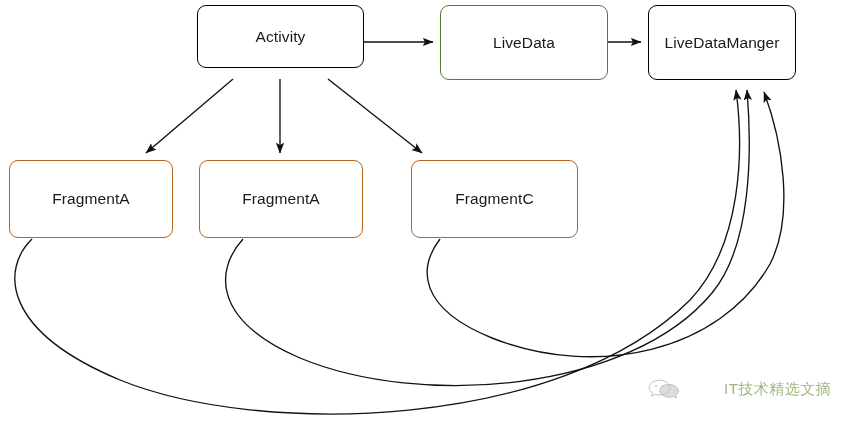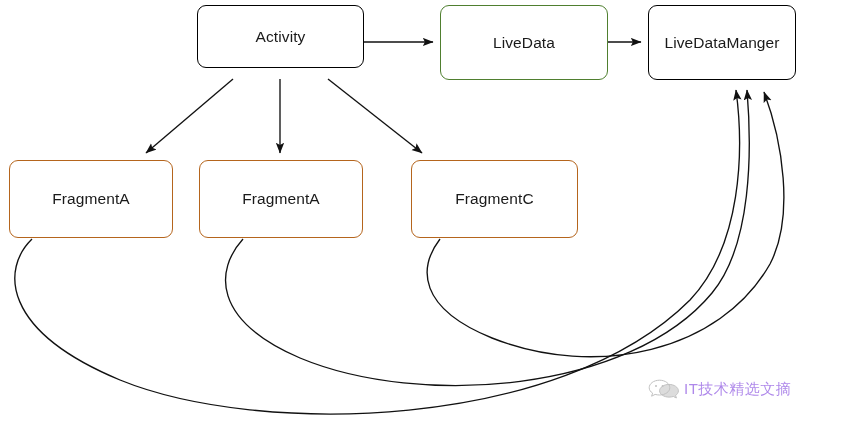--- a/index.html
+++ b/index.html
@@ -47,23 +47,24 @@
   #watermark {
     position: absolute;
     display: flex;
     align-items: center;
     gap: 4px;
     z-index: 4;
     opacity: 0.55;
   }
   #watermark .wm-text {
     font-size: 15px;
-    color: #6d28d9;
+    color: #4d7c0f;
     white-space: nowrap;
     letter-spacing: 0.5px;
+    margin-left: 40px;
   }
   #watermark .wm-logo {
     display: block;
   }
 </style>
 </head>
 <body>
 
 <div id="canvas">
 

